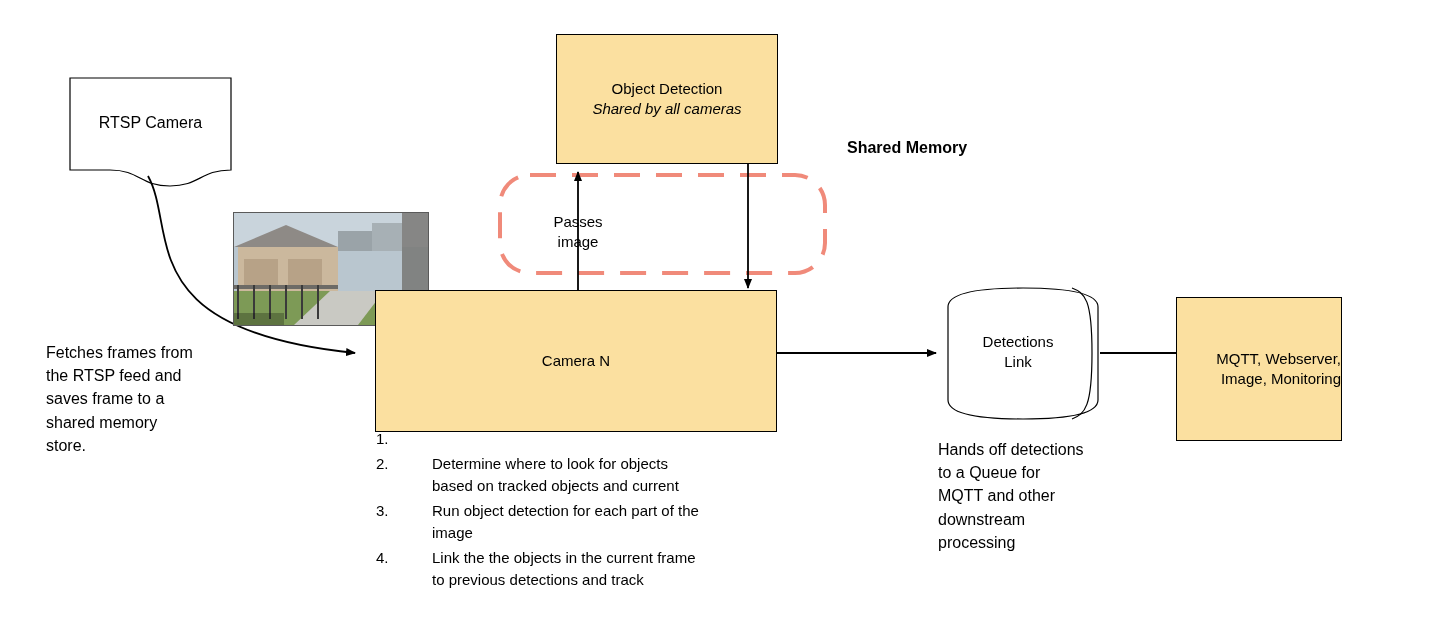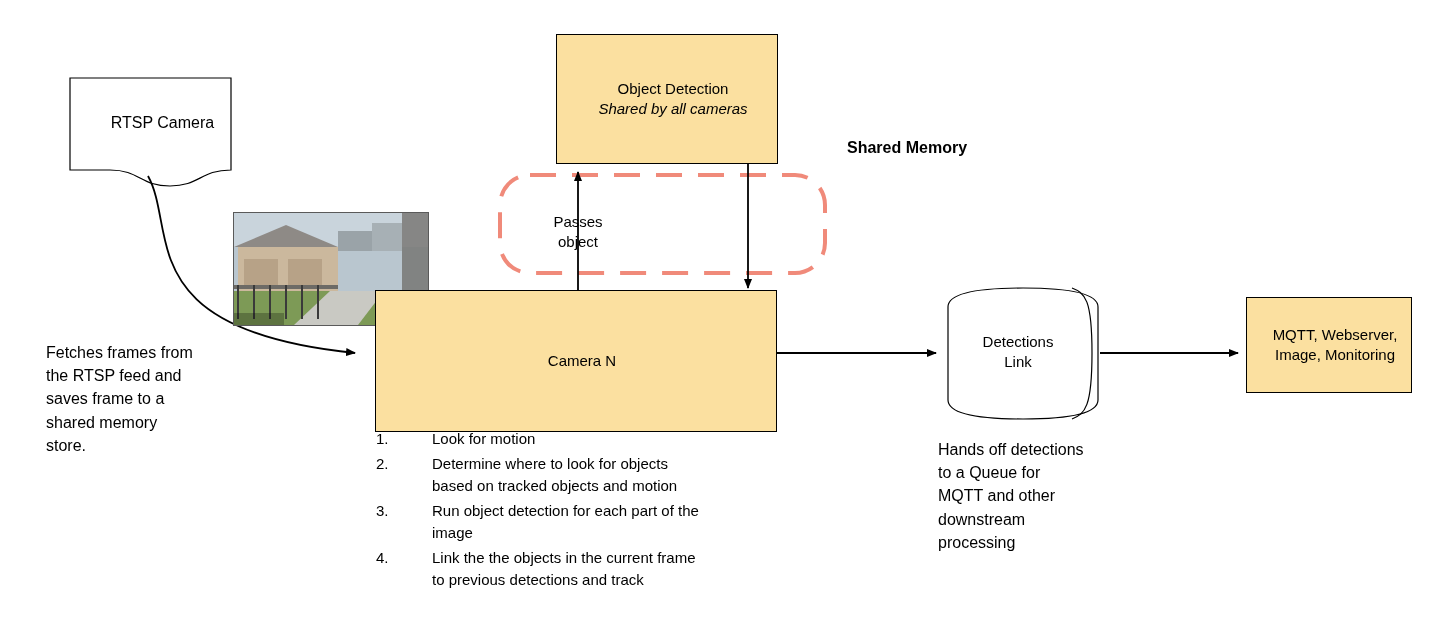--- a/index.html
+++ b/index.html
@@ -22,21 +22,20 @@
     position: absolute;
     left: 0;
     top: 0;
     width: 1448px;
     height: 625px;
     pointer-events: none;
   }
   .node {
     position: absolute;
     box-sizing: border-box;
-    padding-left: 12px;
   }
   .box-yellow {
     background: #fbe0a0;
     border: 1px solid #000000;
     display: flex;
     flex-direction: column;
     align-items: center;
     justify-content: center;
     text-align: center;
     font-size: 15px;
@@ -158,32 +157,32 @@
       </g>
       <rect x="168" y="0" width="26" height="112" fill="#6f6c68" opacity="0.75"></rect>
       <rect x="0" y="100" width="50" height="12" fill="#000000" opacity="0.25"></rect>
     </svg>
   </div>
 
   <div class="node box-yellow" style="left:375px; top:290px; width:402px; height:142px;">
     <div>Camera N</div>
   </div>
 
-  <div class="node box-yellow" style="left:1246px; top:297px; width:166px; height:96px;">
+  <div class="node box-yellow" style="left:1176px; top:297px; width:166px; height:144px;align-items:flex-end;">
     <div>MQTT, Webserver,</div>
     <div>Image, Monitoring</div>
   </div>
 
   <div class="queue-label" style="left:953px; top:332px;">
     <div>Detections</div>
     <div>Link</div>
   </div>
 
   <div class="dashed-label" style="left:518px; top:212px; width:120px; white-space: pre-line;">Passes
-object</div>
+image</div>
 
 
   <div class="note" style="left:847px; top:113px; width:230px;">
     <div class="note-title">Shared Memory</div>
   </div>
 
   <div class="note" style="left:46px; top:341px; width:205px;">Fetches frames from
 the RTSP feed and
 saves frame to a
 shared memory
@@ -191,26 +190,25 @@
 
   <div class="note" style="left:938px; top:438px; width:200px;">Hands off detections
 to a Queue for
 MQTT and other
 downstream
 processing</div>
 
   <div class="steps" style="left:376px; top:428px; width:420px;">
     <div class="steps-row">
       <div class="steps-num">1.</div>
-      <div class="steps-text" style="white-space: pre-line;">Look for motion</div>
     </div>
     <div class="steps-row">
       <div class="steps-num">2.</div>
       <div class="steps-text" style="white-space: pre-line;">Determine where to look for objects
-based on tracked objects and motion</div>
+based on tracked objects and current</div>
     </div>
     <div class="steps-row">
       <div class="steps-num">3.</div>
       <div class="steps-text" style="white-space: pre-line;">Run object detection for each part of the
 image</div>
     </div>
     <div class="steps-row">
       <div class="steps-num">4.</div>
       <div class="steps-text" style="white-space: pre-line;">Link the the objects in the current frame
 to previous detections and track</div>

